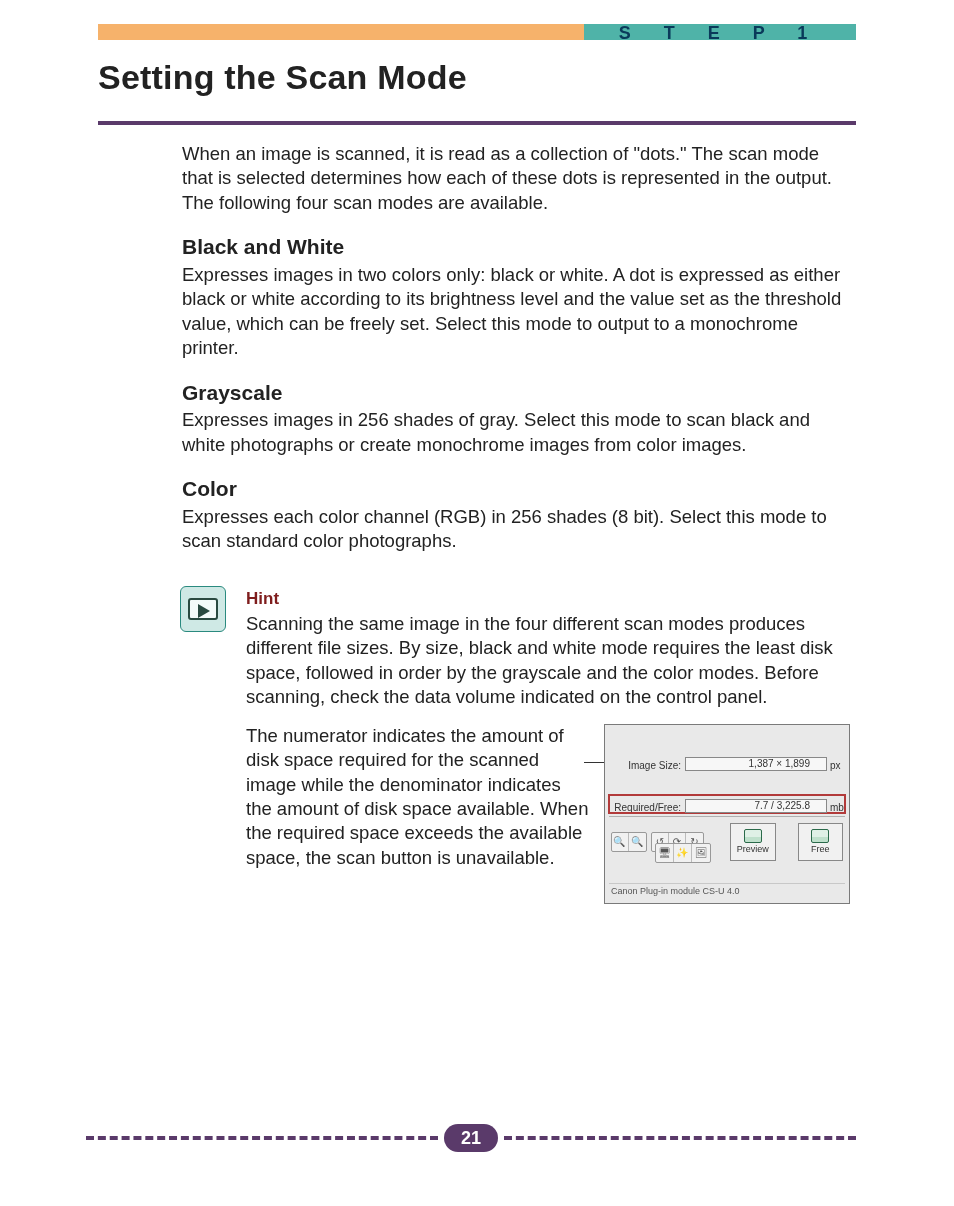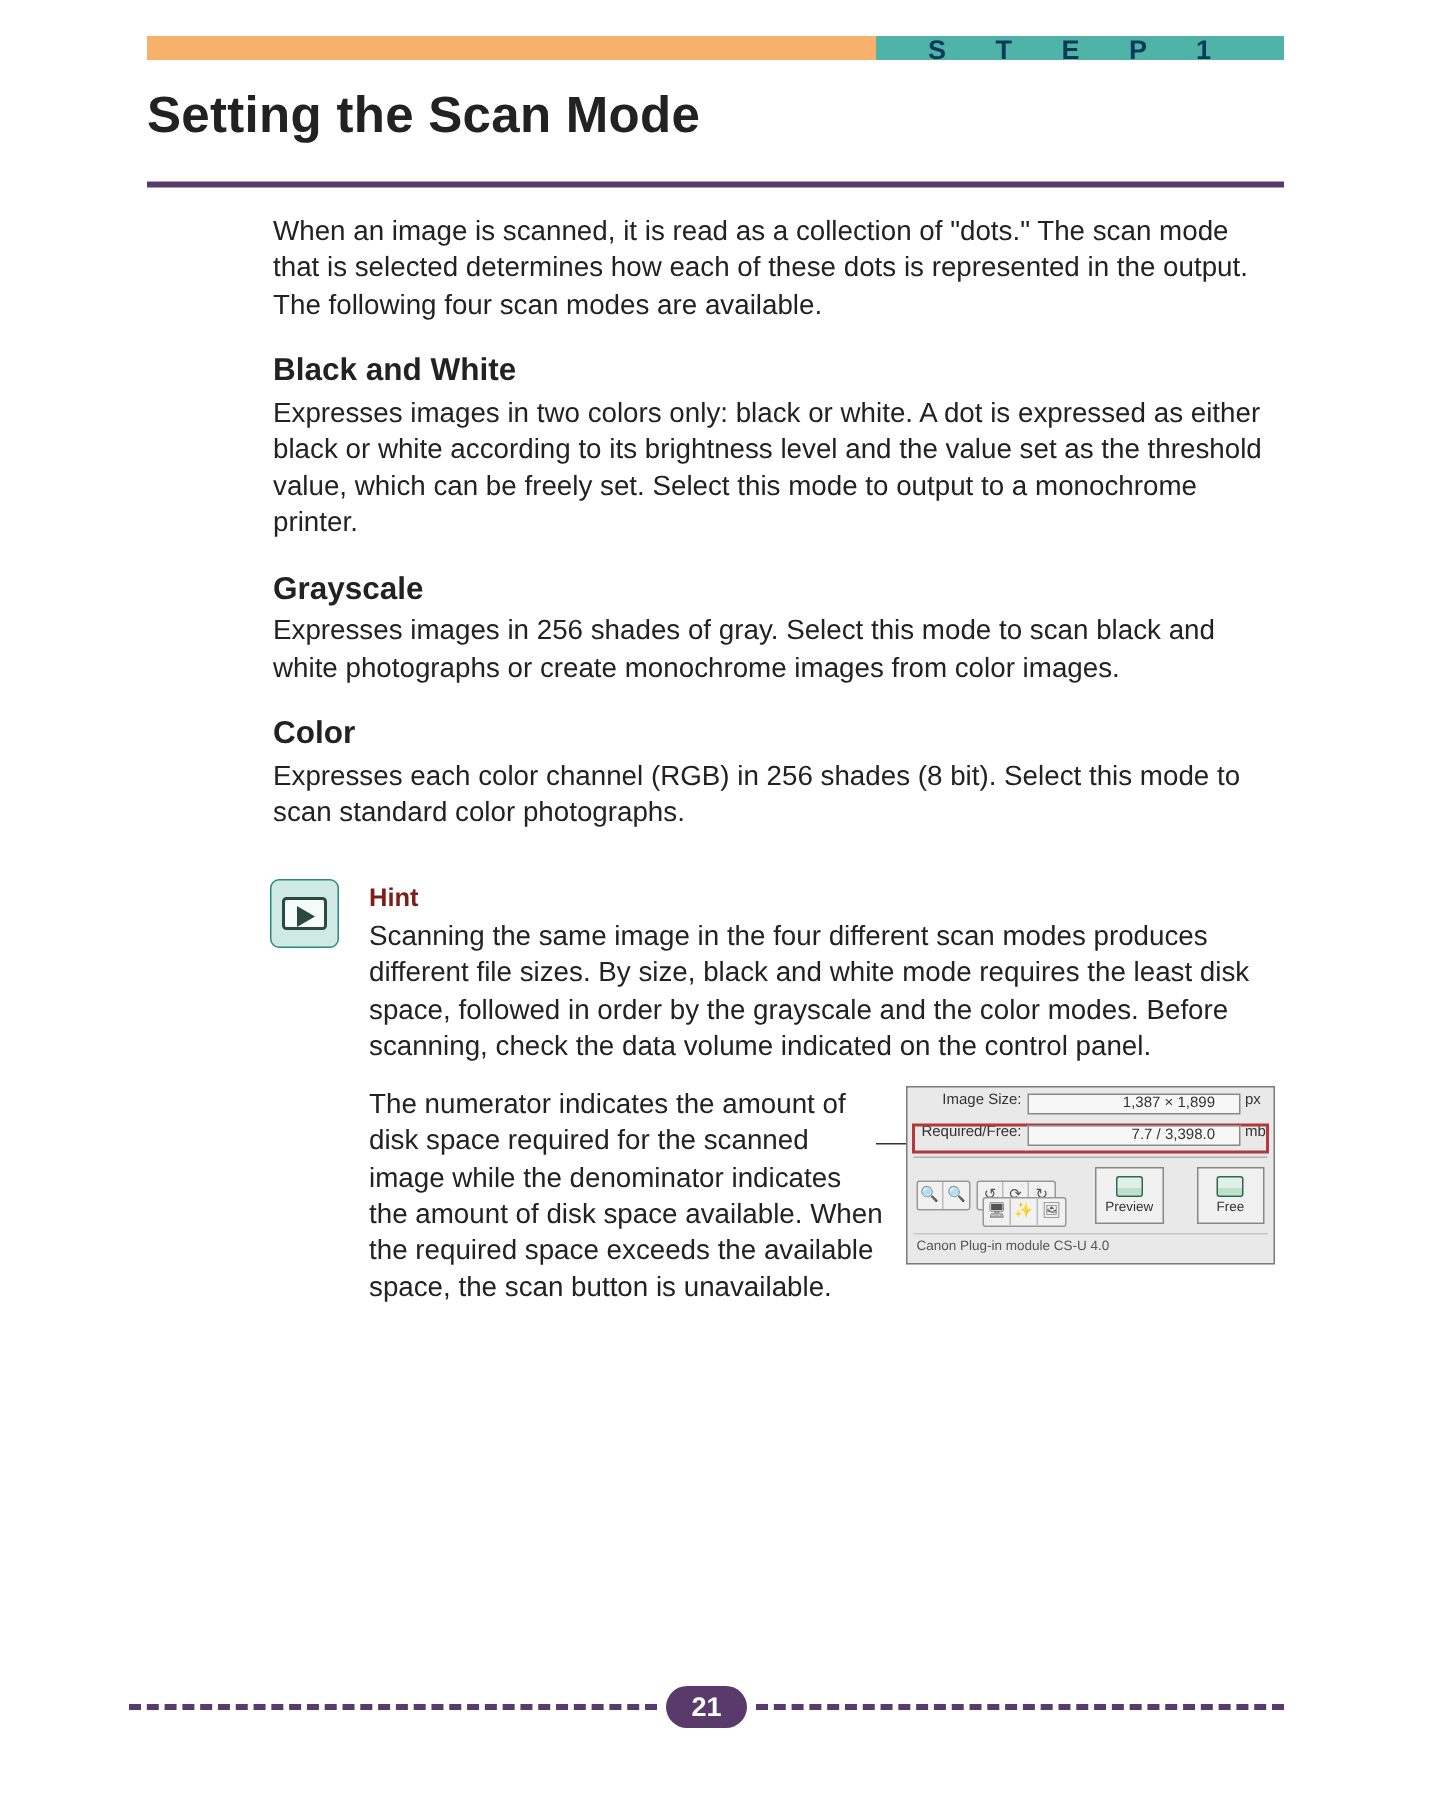--- a/index.html
+++ b/index.html
@@ -151,23 +151,24 @@
     background: #e9e9e9;
     border: 1px solid #7a7a7a;
     font-size: 10px;
     color: #333;
     padding: 4px 4px 6px 4px;
     line-height: 1;
     position: relative;
   }
   .panel .prow {
     display: flex;
-    align-items: flex-start;
+    align-items: flex-end;
     height: 18px;
     margin-bottom: 3px;
+    margin-top: 24px;
   }
   .panel .plabel {
     width: 76px;
     padding-right: 4px;
     text-align: right;
     font-size: 10px;
   }
   .panel .pfield {
     flex: 1 1 auto;
     background: #f7f7f7;
@@ -241,21 +242,21 @@
     display: flex;
     gap: 0;
     margin-top: -22px;
     margin-left: 46px;
   }
   .panel .footer {
     font-size: 9px;
     color: #555;
     padding: 3px 2px 1px 2px;
     border-top: 1px solid #c8c8c8;
-    margin-top: 4px;
+    margin-top: 20px;
   }
 
   
   .page-footer {
     position: absolute;
     left: 86px;
     right: 98px;
     bottom: 56px;
     height: 24px;
     display: flex;
@@ -322,21 +323,21 @@
         </div>
 
         <div class="panel">
           <div class="prow">
             <div class="plabel">Image Size:</div>
             <div class="pfield">1,387 × 1,899</div>
             <div class="punit">px</div>
           </div>
           <div class="prow hl">
             <div class="plabel">Required/Free:</div>
-            <div class="pfield">7.7 / 3,398.0</div>
+            <div class="pfield">7.7 / 3,225.8</div>
             <div class="punit">mb</div>
           </div>
           <div class="sep"></div>
 
           <div class="toolbar">
             <div class="tgroup">
               <div class="tbtn">🔍</div>
               <div class="tbtn" style="color:#bbb;">🔍</div>
             </div>
             <div class="tgroup">

